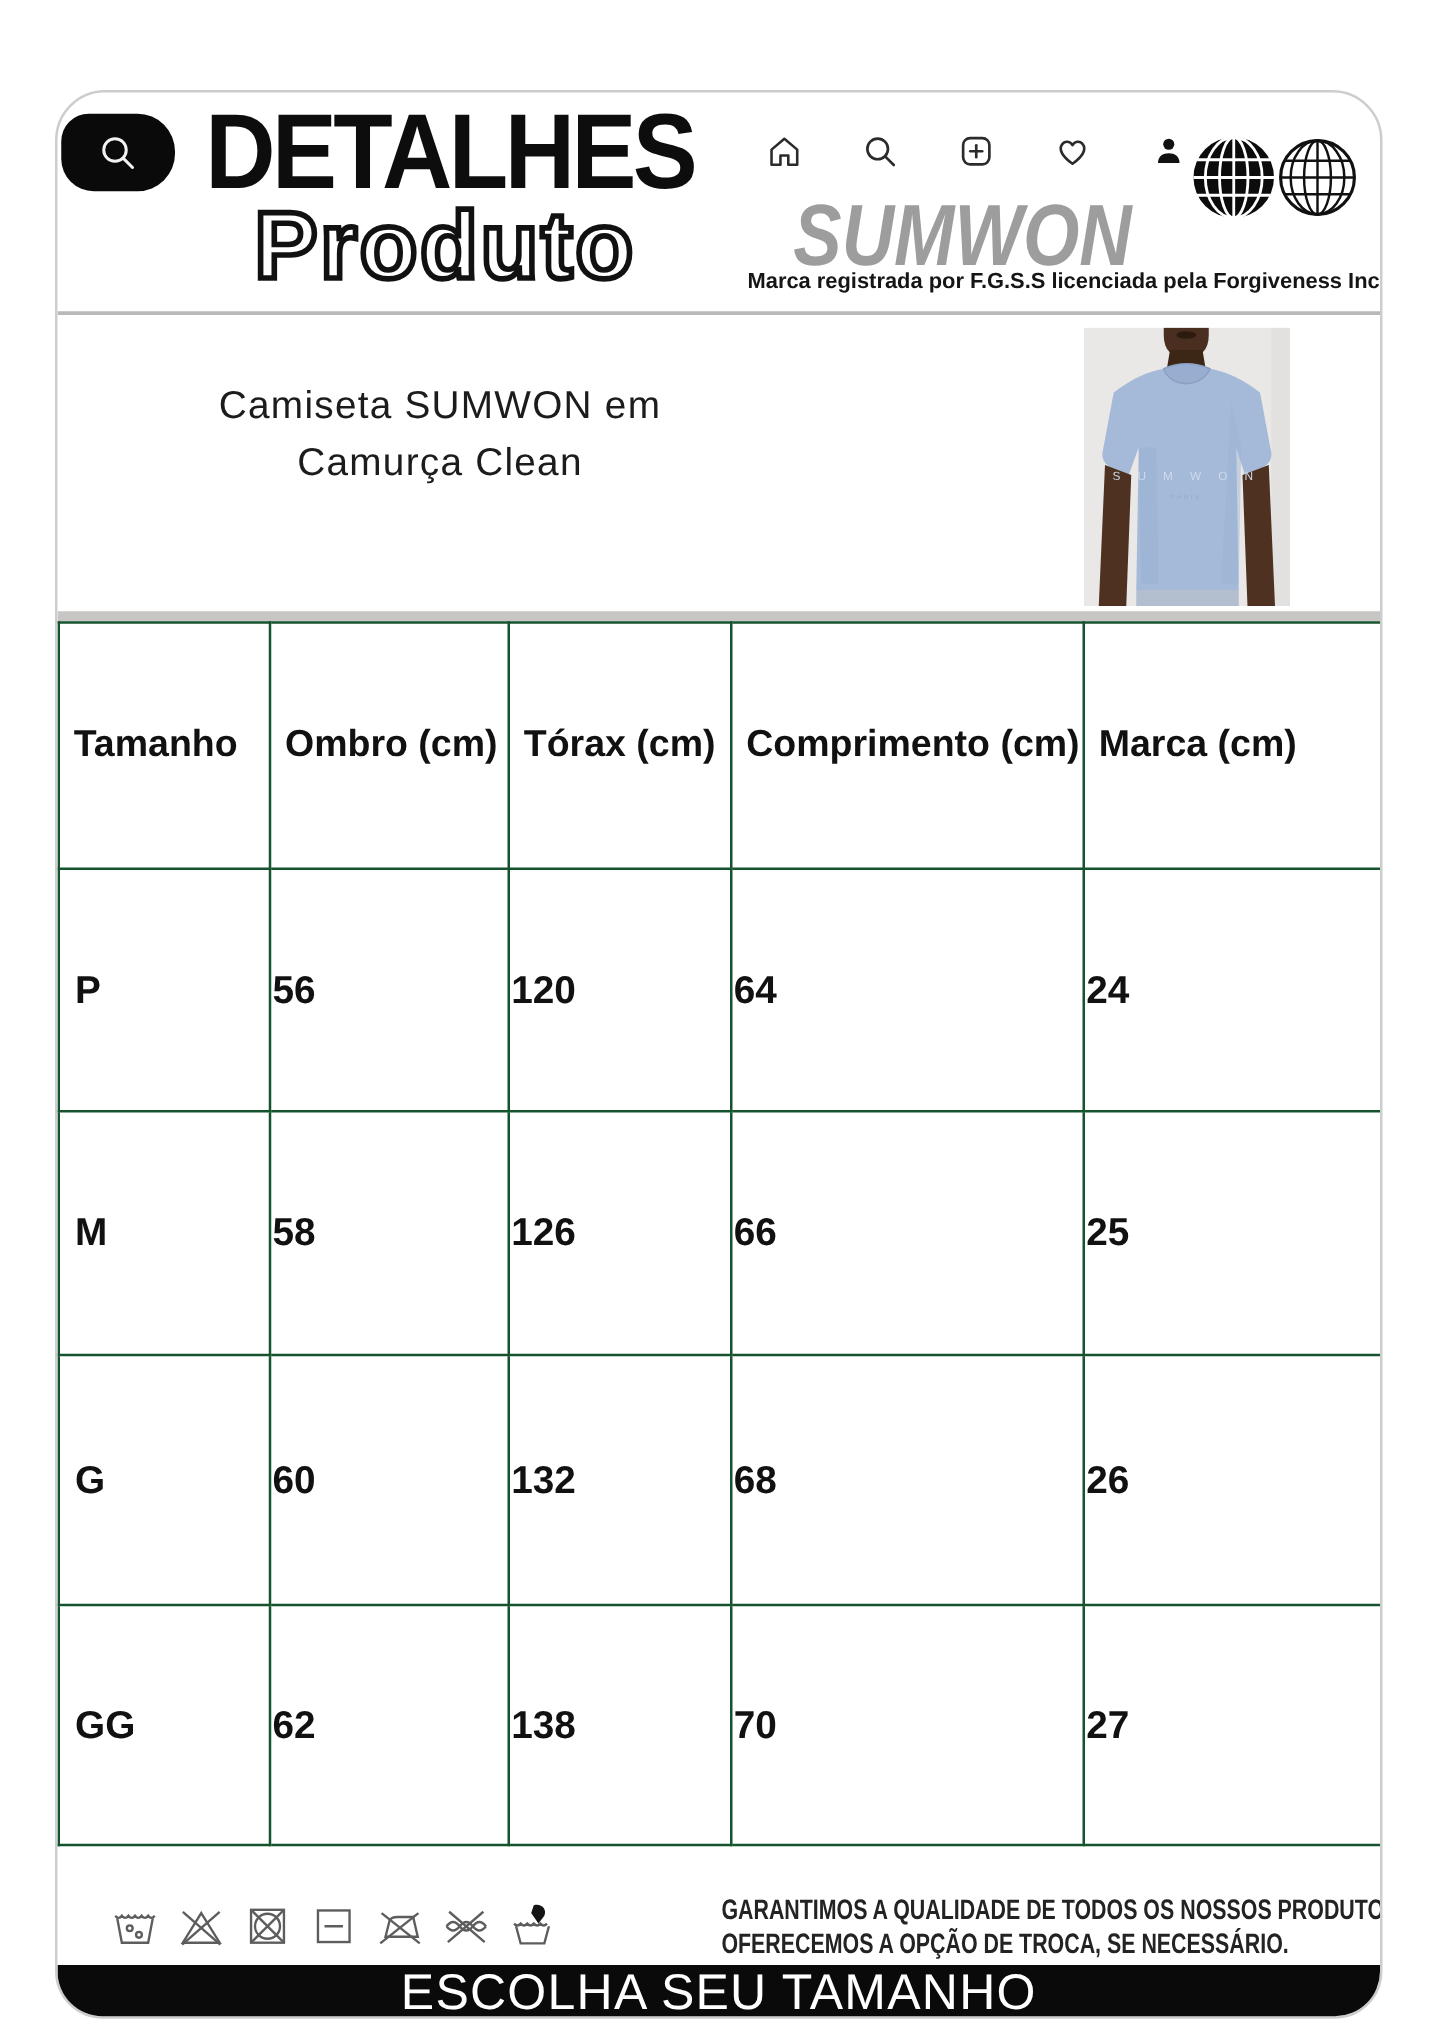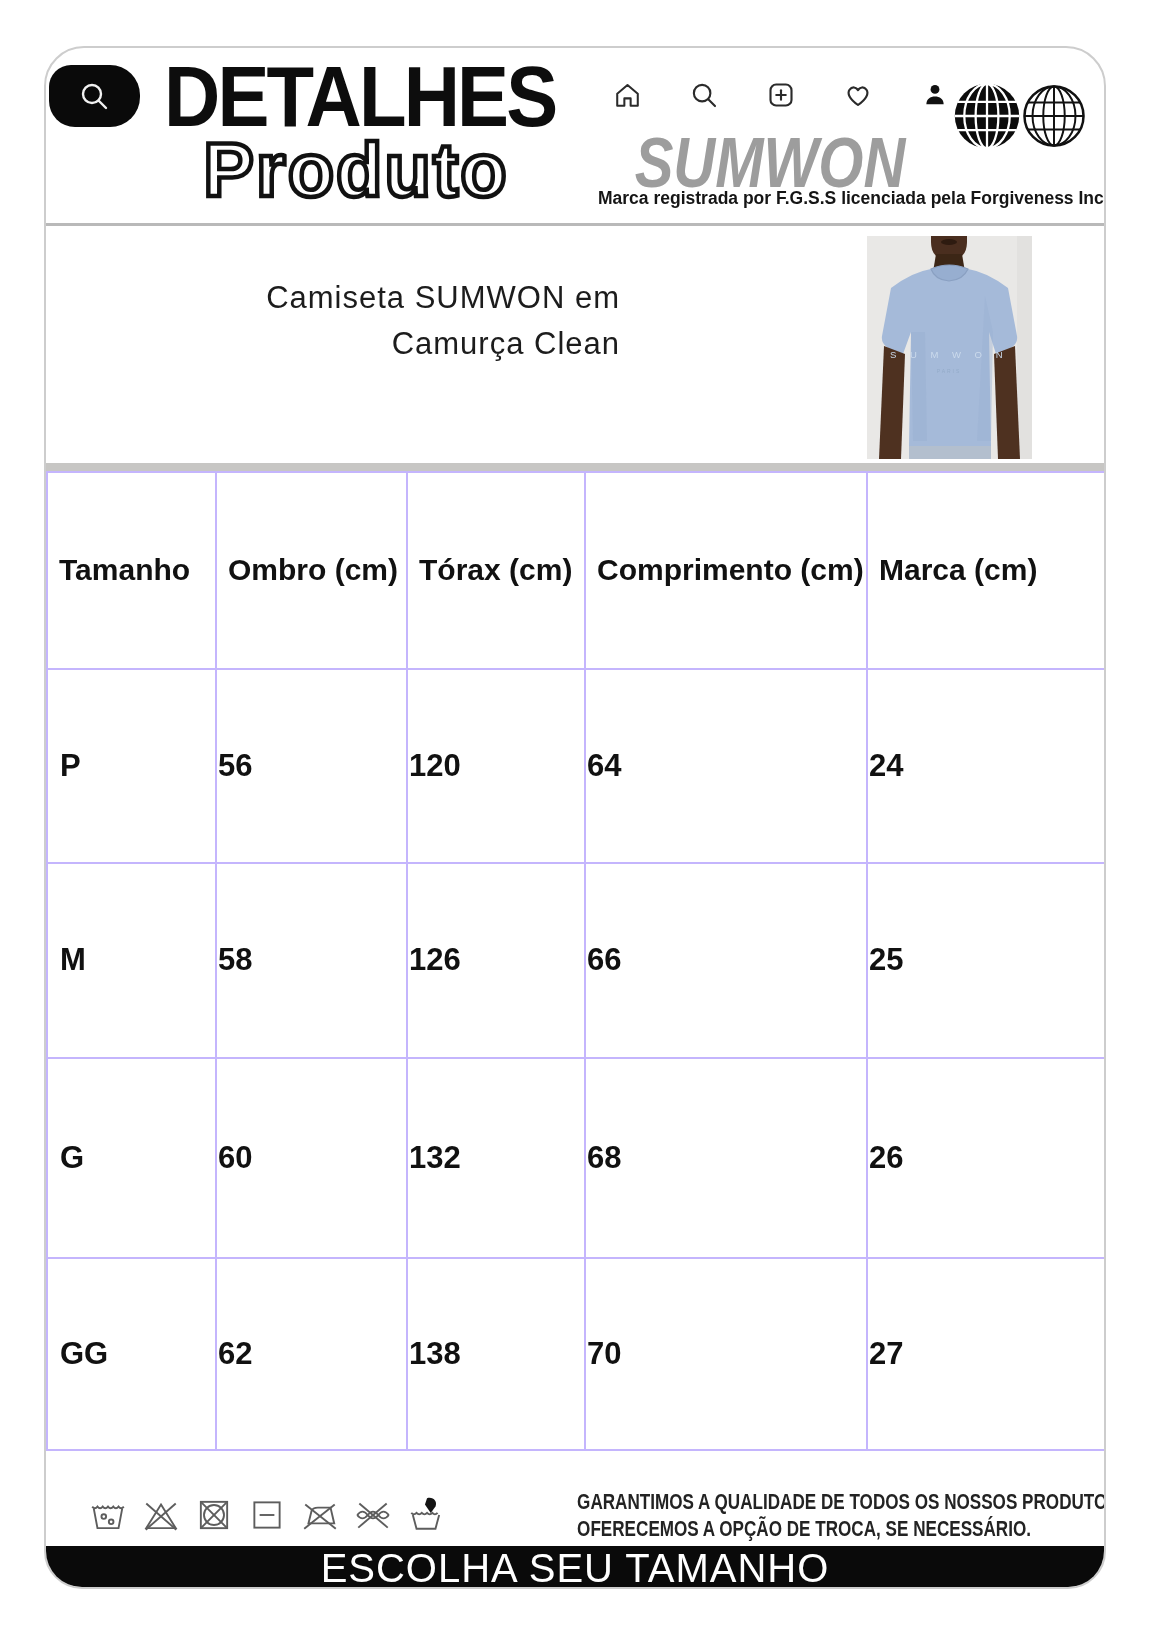--- a/index.html
+++ b/index.html
@@ -1,18 +1,18 @@
 <!DOCTYPE html>
 <html><head>
 <meta charset="utf-8">
 <style>
   html,body{margin:0;padding:0;background:#ffffff;}
   body{width:1150px;height:1630px;position:relative;overflow:hidden;
        font-family:"Liberation Sans",sans-serif;-webkit-font-smoothing:antialiased;}
-  .card{position:absolute;left:44px;top:46px;width:1062px;height:1543px;
+  .card{position:absolute;left:44px;top:72px;width:1062px;height:1543px;
         background:#fff;border:2px solid #cdcdcd;border-radius:40px 40px 38px 38px;
         box-sizing:border-box;overflow:hidden;}
   
   .search-pill{position:absolute;left:3px;top:17px;width:91px;height:62px;
         background:#0a0a0a;border-radius:22px 30px 30px 26px;}
   .search-pill svg{position:absolute;left:28px;top:14px;}
   .logo-detalhes{position:absolute;left:108px;top:6px;width:404px;text-align:center;
         font-size:82px;font-weight:bold;letter-spacing:-3px;color:#0d0d0d;line-height:1.0;
         transform:scale(0.95,1.04);transform-origin:center top;white-space:nowrap;}
   .logo-produto{position:absolute;left:128px;top:78px;}
@@ -20,28 +20,28 @@
         display:flex;justify-content:space-between;align-items:center;}
   .nav-icons .nico{width:32px;height:32px;display:flex;align-items:center;justify-content:center;cursor:pointer;}
   .globe{position:absolute;}
   .brand-sumwon{position:absolute;left:556px;top:74px;width:336px;text-align:center;
         font-size:58px;font-weight:bold;font-style:italic;color:#9d9d9d;letter-spacing:0px;
         transform:scaleY(1.2);transform-origin:center top;white-space:nowrap;}
   .trademark{position:absolute;left:552px;top:140px;width:492px;text-align:center;
         font-size:17.5px;font-weight:bold;color:#151515;white-space:nowrap;}
   .header-divider{position:absolute;left:0;top:175px;width:100%;height:3px;background:#b9b9b9;}
   
-  .product-title{position:absolute;left:38px;top:227px;width:536px;text-align:right;
+  .product-title{position:absolute;left:38px;top:227px;width:536px;text-align:center;
         font-size:31px;letter-spacing:1px;color:#1c1c1c;line-height:46px;}
   .product-photo{position:absolute;left:821px;top:188px;width:165px;height:223px;overflow:hidden;}
   .gray-band{position:absolute;left:0;top:415px;width:100%;height:8px;background:#c7c6c4;}
   
   .table-wrap{position:absolute;left:0;top:423px;width:1062px;height:980px;}
   table.size{border-collapse:collapse;table-layout:fixed;width:1062px;height:980px;}
-  table.size td,table.size th{border:2px solid #c4b5fd;vertical-align:middle;
+  table.size td,table.size th{border:2px solid #14532d;vertical-align:middle;
         color:#111;font-weight:bold;box-sizing:border-box;overflow:hidden;margin-left:45px;}
   th.hd{font-size:30px;text-align:left;padding-left:11px;white-space:nowrap;}
   td.size-label{font-size:31px;text-align:left;padding-left:12px;}
   td.val{font-size:31px;text-align:left;padding-right:8px;}
   tr.r-head{height:169px;} tr.r-p{height:167px;} tr.r-m{height:168px;}
   tr.r-g{height:172px;} tr.r-gg{height:165px;} tr.r-ggg{height:139px;}
   
   .care-row{position:absolute;left:42px;top:1447px;width:360px;display:flex;gap:13px;align-items:center;}
   .care-row svg{flex:0 0 auto;}
   .guarantee{position:absolute;left:462px;top:1441px;width:576px;text-align:center;

